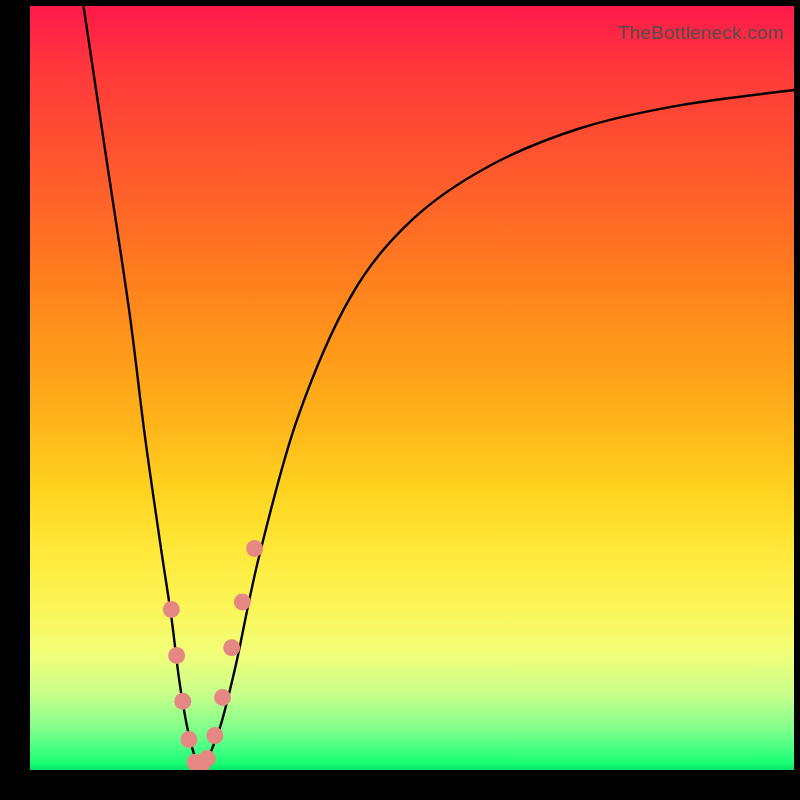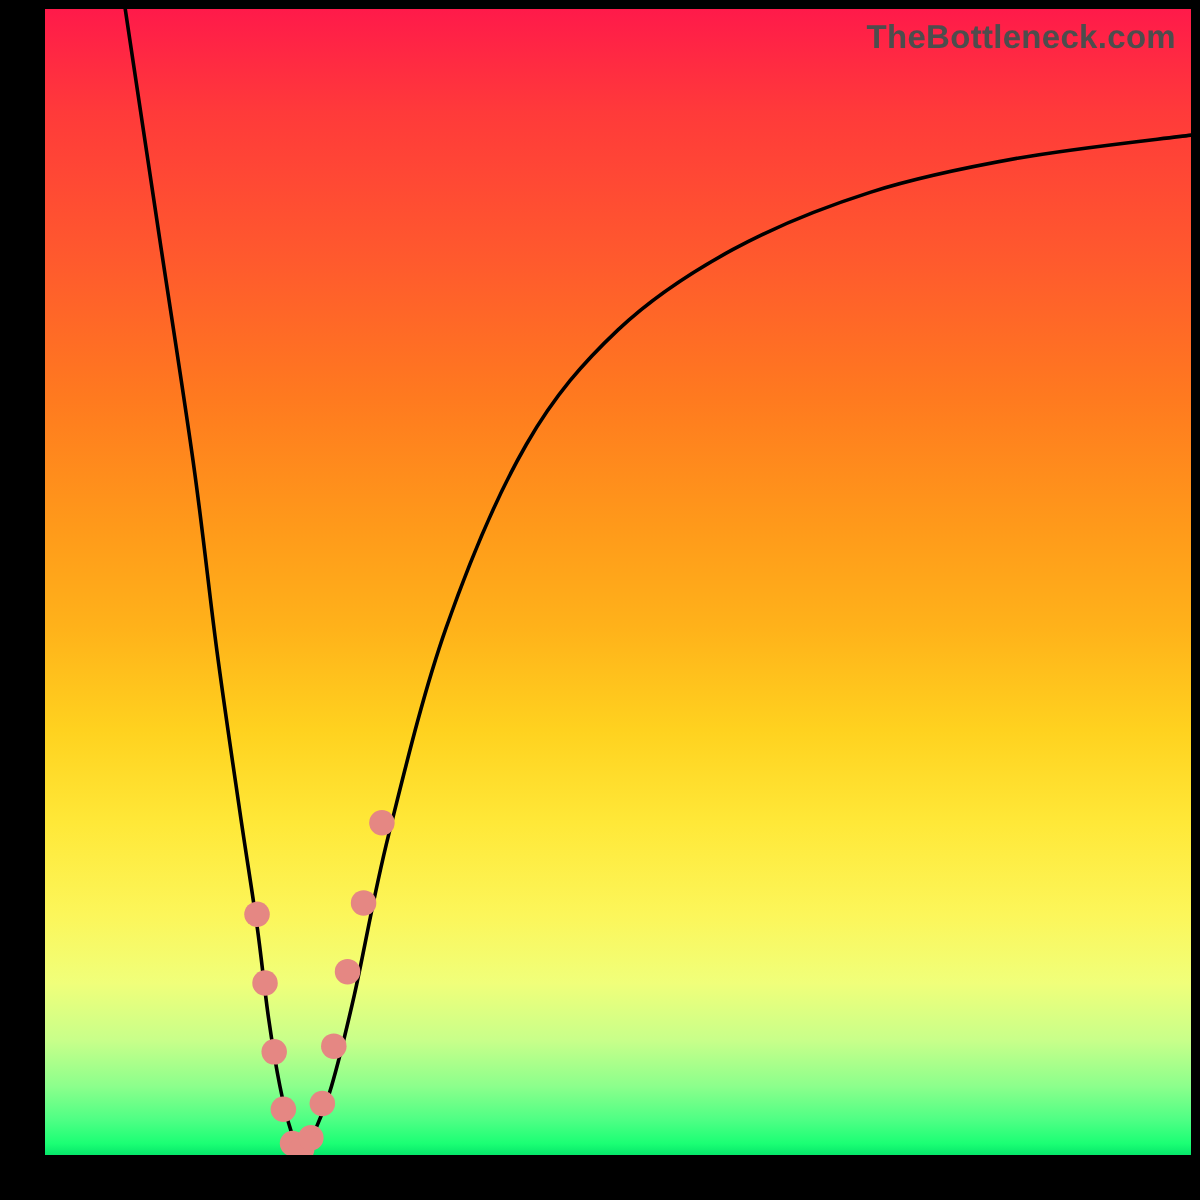--- a/index.html
+++ b/index.html
@@ -42,25 +42,25 @@
   }
   svg.curve {
     position: absolute;
     left: 0;
     top: 0;
     width: 764px;
     height: 764px;
   }
   .watermark {
     position: absolute;
-    top: 6px;
+    top: 16px;
     right: 10px;
     color: #4d4d4d;
-    font-size: 22px;
-    font-weight: 700;
+    font-size: 19px;
+    font-weight: 400;
     letter-spacing: 0.2px;
     pointer-events: none;
   }
 </style>
 </head>
 <body>
 
 <div class="frame">
   <div class="plot-area">
 

